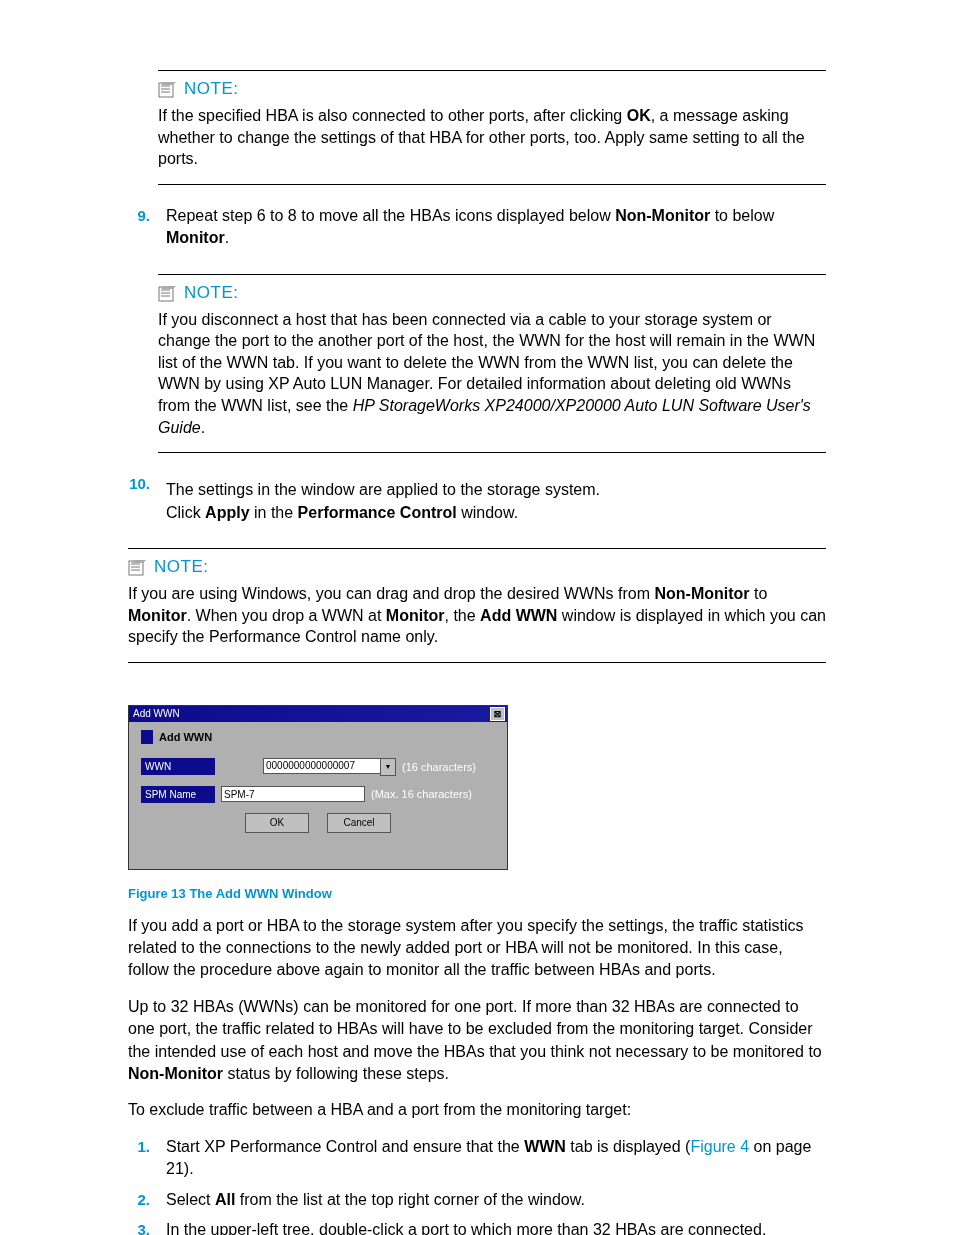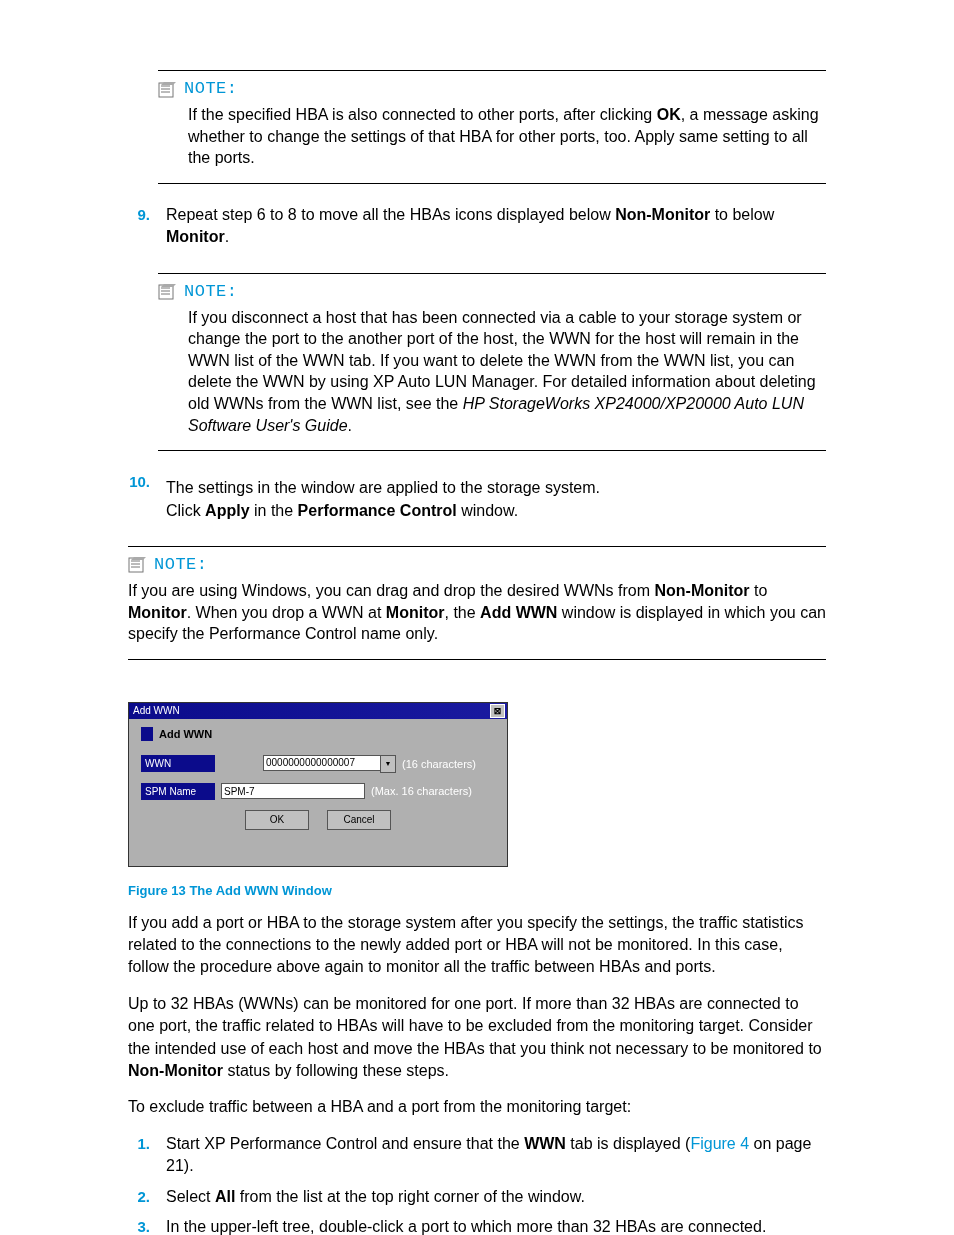--- a/index.html
+++ b/index.html
@@ -27,31 +27,30 @@
     align-items: center;
     gap: 6px;
     margin-bottom: 6px;
   }
   .note-icon {
     width: 20px;
     height: 18px;
     flex: 0 0 auto;
   }
   .note-label {
-    font-family: Liberation Mono, monospace;
+    font-family: Liberation Sans, sans-serif;
     font-size: 17px;
     color: #0096D6;
     letter-spacing: 0.5px;
   }
   .note-body {
     font-family: "Arial Narrow", Arial, sans-serif;
     font-stretch: condensed;
     font-size: 16px;
     line-height: 1.35;
-    margin-left: 30px;
   }
   .italic { font-style: italic; }
   .bold { font-weight: bold; }
   .ol-item {
     display: flex;
     gap: 16px;
     font-family: "Arial Narrow", Arial, sans-serif;
     font-stretch: condensed;
     font-size: 16px;
     line-height: 1.4;

